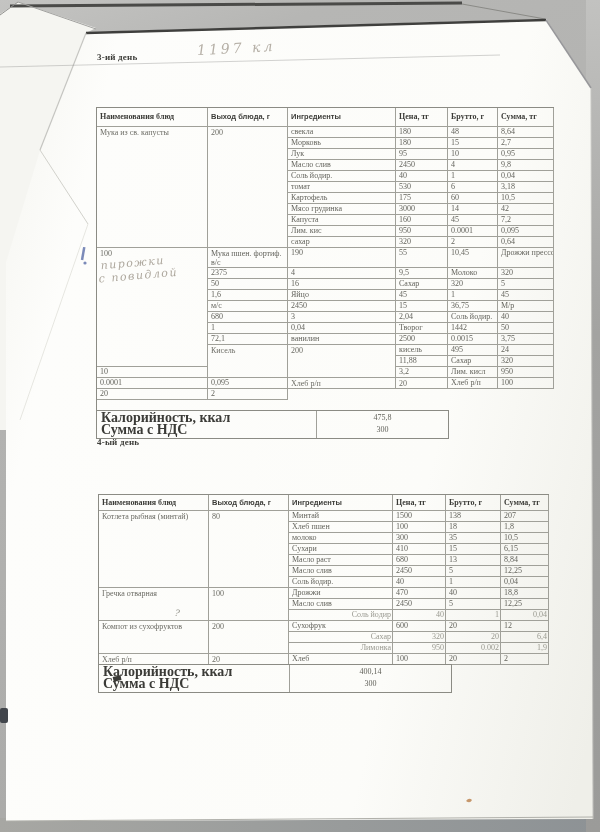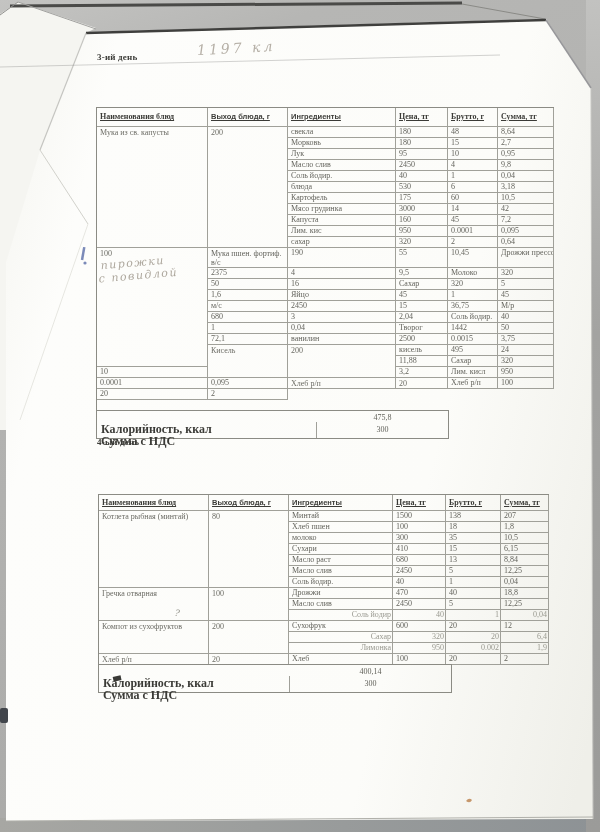--- a/index.html
+++ b/index.html
@@ -32,32 +32,32 @@
   .hw-q{left:175px;top:608px;font-size:9px;color:#9a9a92;transform:rotate(8deg);}
 
   .menu-table{position:absolute;display:grid;border-top:1px solid #8b8b84;border-left:1px solid #8b8b84;
         background:transparent;z-index:6;}
   .t1{left:96px;top:107px;grid-template-columns:111px 80px 108px 52px 50px 56px;
       grid-template-rows:19px repeat(11,11px) 20px repeat(13,11px);}
   .t2{left:98px;top:494px;grid-template-columns:110px 80px 104px 53px 55px 48px;
       grid-template-rows:16px repeat(14,11px);}
   .cell{border-right:1px solid #a0a099;border-bottom:1px solid #a0a099;
         font-size:8px;line-height:10px;padding:0 1px 0 3px;color:#63635c;overflow:hidden;white-space:nowrap;}
-  .cell.head{font-weight:bold;color:#3b3b37;padding-top:4px;white-space:normal;line-height:9px;text-decoration:underline;}
+  .cell.head{font-weight:bold;color:#3b3b37;padding-top:4px;white-space:normal;line-height:9px;}
   .t2 .cell.head{padding-top:3px;}
   .cell.head.sans{font-family:"Liberation Sans",sans-serif;font-size:7.5px;}
   .cell.dish,.cell.out{padding-top:1px;color:#6b6b64;white-space:normal;line-height:10px;}
   .cell.wrap{white-space:normal;line-height:9px;padding-top:1px;}
   .t2 .r9,.t2 .r11,.t2 .r12{color:#98988f;text-align:right;}
 
   .totals{position:absolute;display:flex;border:1px solid #8b8b84;z-index:6;background:transparent;}
   .totals1{left:96px;top:410px;width:351px;height:27px;}
   .totals2{left:98px;top:664px;width:352px;height:27px;}
-  .t-label{border-right:1px solid #a0a099;font-weight:bold;font-size:12px;line-height:12px;
-        padding:1px 0 0 4px;color:#3b3b37;margin-top:11px;}
+  .t-label{border-right:1px solid #a0a099;font-weight:bold;font-size:14px;line-height:12px;
+        padding:1px 0 0 4px;color:#3b3b37;}
   .totals1 .t-label{width:215px;}
   .totals2 .t-label{width:186px;}
   .t-values{flex:1;text-align:center;font-size:8px;line-height:12px;padding-top:1px;color:#63635c;}
 </style>
 </head>
 <body>
 
 <div class="scan">
   <div class="bg-bottom"></div>
   <div class="bg-right"></div>
@@ -110,21 +110,21 @@
         <div class="cell r2">10</div>
         <div class="cell r2">0,95</div>
         <div class="cell r3">Масло слив</div>
         <div class="cell r3">2450</div>
         <div class="cell r3">4</div>
         <div class="cell r3">9,8</div>
         <div class="cell r4">Соль йодир.</div>
         <div class="cell r4">40</div>
         <div class="cell r4">1</div>
         <div class="cell r4">0,04</div>
-        <div class="cell r5">блюда</div>
+        <div class="cell r5">томат</div>
         <div class="cell r5">530</div>
         <div class="cell r5">6</div>
         <div class="cell r5">3,18</div>
         <div class="cell r6">Картофель</div>
         <div class="cell r6">175</div>
         <div class="cell r6">60</div>
         <div class="cell r6">10,5</div>
         <div class="cell r7">Мясо грудинка</div>
         <div class="cell r7">3000</div>
         <div class="cell r7">14</div>

